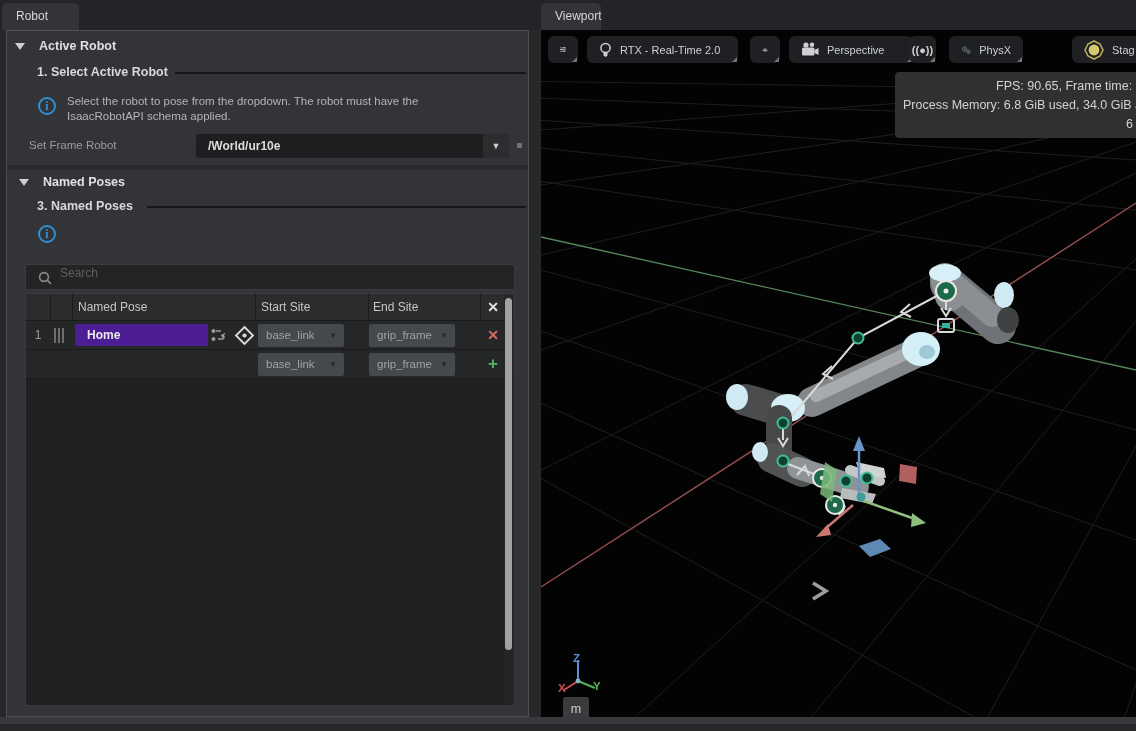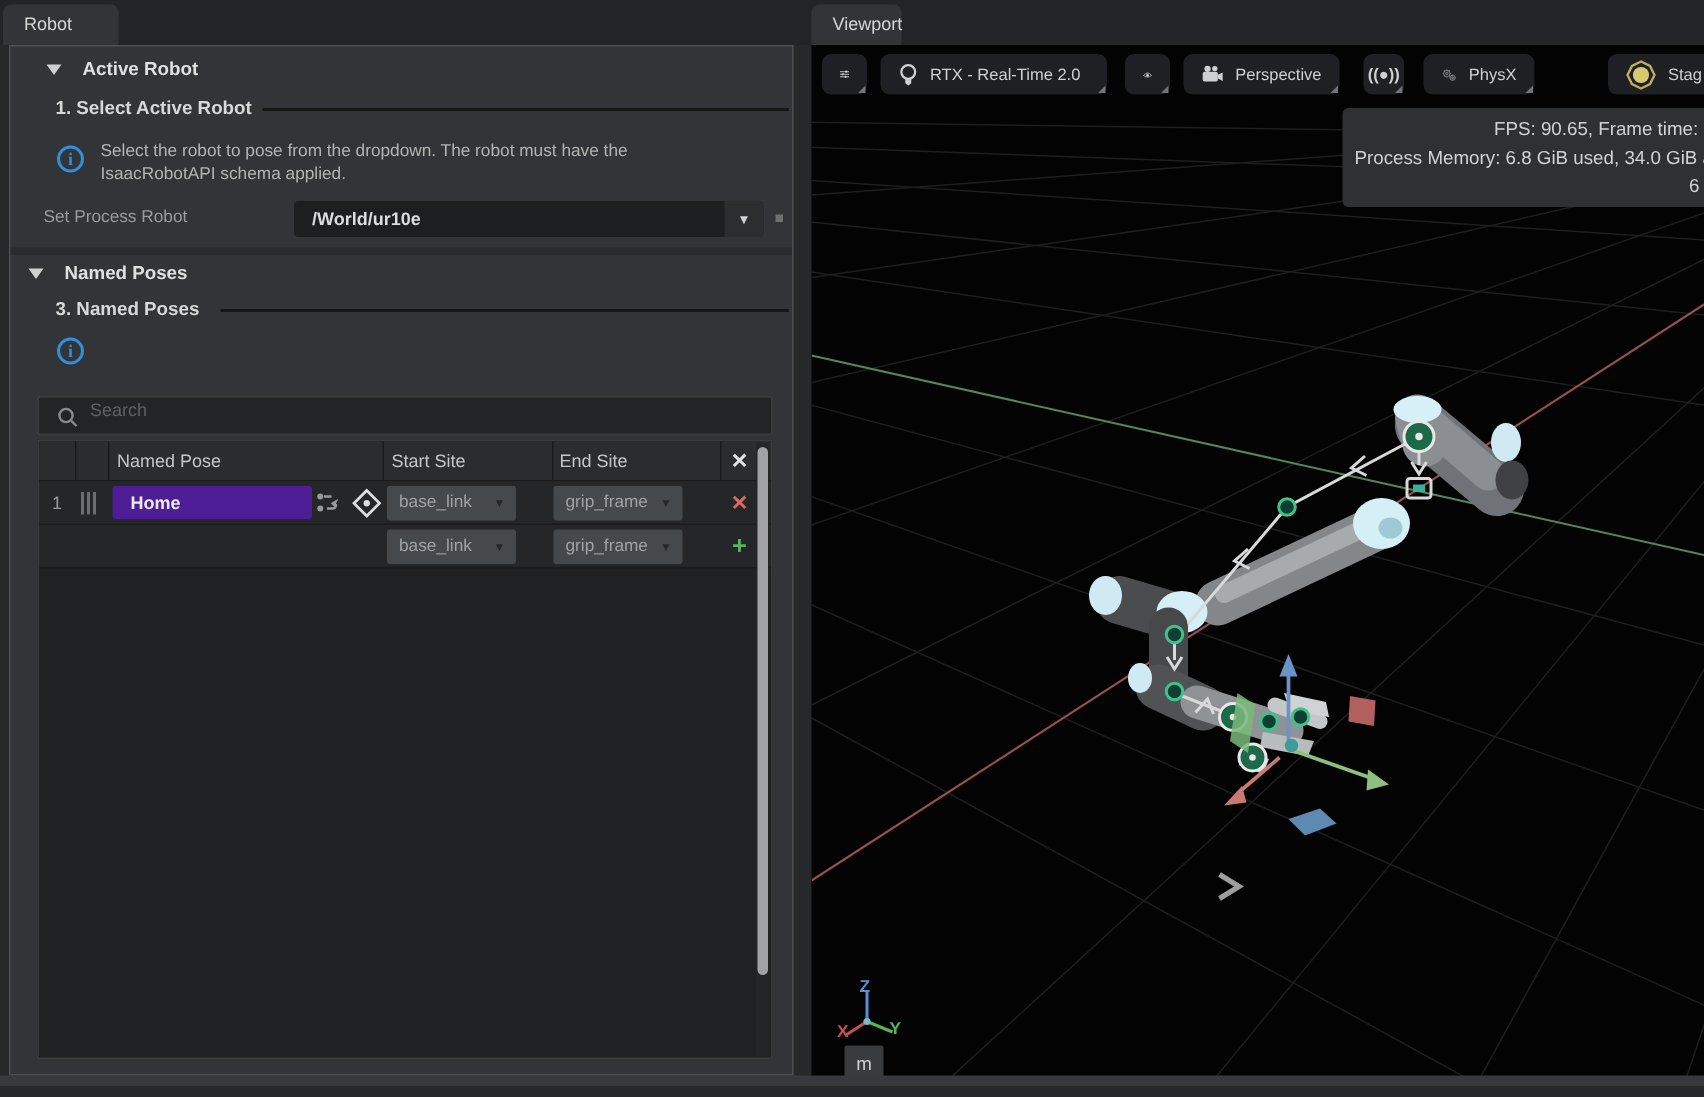--- a/index.html
+++ b/index.html
@@ -87,29 +87,29 @@
   <div class="tab" style="left:2px; width:77px;">
     <span>Robot Poser</span>
   </div>
   <div class="tab" style="left:541px; width:60px;">
     <span>Viewport</span>
   </div>
 </div>
 
 <div id="left-panel">
 
-  <div class="abs" style="left:24px; top:8px; width:400px; height:16px;">
+  <div class="abs" style="left:8px; top:8px; width:400px; height:16px;">
     <span class="collapse-tri" style="position:absolute; left:0; top:4px;"></span>
     <span class="sec-title" style="position:absolute; left:24px; top:0;">Active Robot</span>
   </div>
   <div class="step-title abs" style="left:30px; top:34px;">1. Select Active Robot</div>
   <div class="hrule" style="left:168px; top:41px; width:351px;"></div>
   <div class="info-icon abs" style="left:31px; top:66px;">i</div>
   <div class="info-text abs" style="left:60px; top:63px; width:400px;">Select the robot to pose from the dropdown. The robot must have the IsaacRobotAPI schema applied.</div>
-  <div class="field-label abs" style="left:22px; top:108px;">Set Process Robot</div>
+  <div class="field-label abs" style="left:22px; top:108px;">Set Frame Robot</div>
   <div class="combo" style="left:189px; top:103px; width:313px;">
     <span class="val">/World/ur10e</span>
     <span class="arrow-zone"><span>▼</span></span>
   </div>
   <div class="abs" style="left:510px; top:112px; width:5px; height:5px; background:#707070;"></div>
 
   <div class="divider-gap" style="top:134px;"></div>
 
   <div class="abs" style="left:12px; top:144px; width:400px; height:16px;">
     <span class="collapse-tri" style="position:absolute; left:0; top:4px;"></span>
@@ -307,21 +307,21 @@
       <path d="M4.5 10.5 h4 v3 l-2 1.5 l-2 -1.5 Z" fill="#cfd0d1"></path>
     </svg>
     <span>RTX - Real-Time 2.0</span>
   </div>
   <div class="vbtn" style="left:209px; width:30px; justify-content:center;">
     <svg width="17" height="12" viewBox="0 0 17 12">
       <path d="M1 7 Q8.5 -3 16 7 Q8.5 13 1 7 Z" fill="none" stroke="#cfd0d1" stroke-width="1.5"></path>
       <circle cx="8.5" cy="6.5" r="2.6" fill="#cfd0d1"></circle>
     </svg>
   </div>
-  <div class="vbtn" style="left:248px; width:104px;">
+  <div class="vbtn" style="left:248px; width:124px;">
     <svg width="18" height="15" viewBox="0 0 18 15">
       <circle cx="5" cy="3" r="2.6" fill="#cfd0d1"></circle>
         <circle cx="11" cy="2.8" r="2.2" fill="#cfd0d1"></circle>
       <rect x="1" y="5.5" width="12.5" height="8" rx="1.5" fill="#cfd0d1"></rect>
       <polygon points="13.5,8 17.5,6 17.5,13 13.5,11" fill="#cfd0d1"></polygon>
     </svg>
     <span>Perspective</span>
   </div>
   <div class="vbtn" style="left:368px; width:27px; justify-content:center; padding:0; font-weight:bold; font-size:11px;">
     <span>((●))</span>

